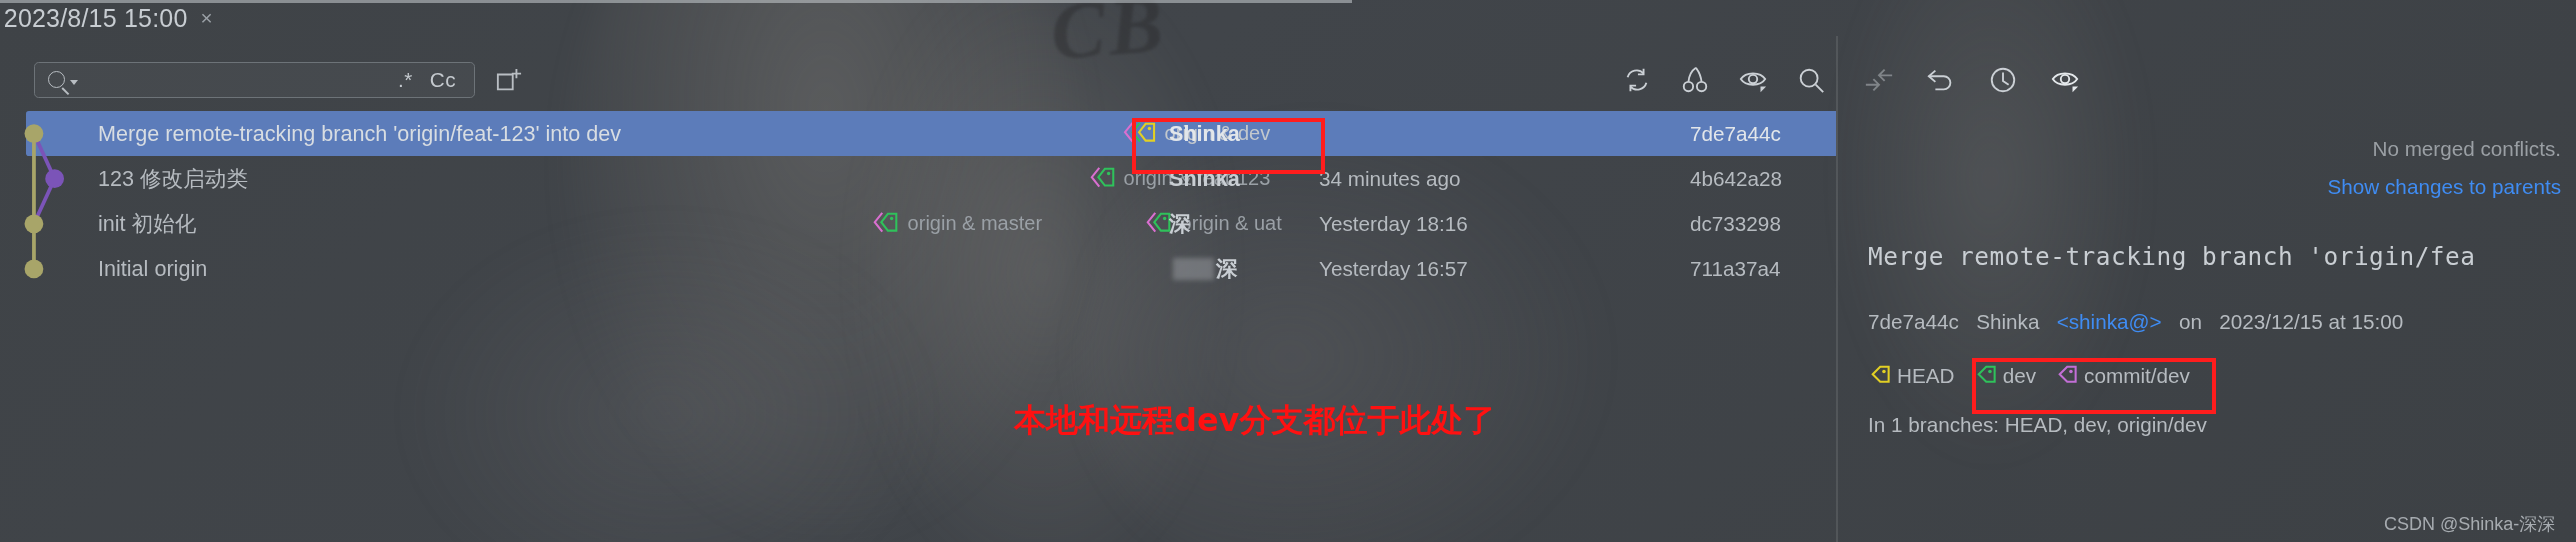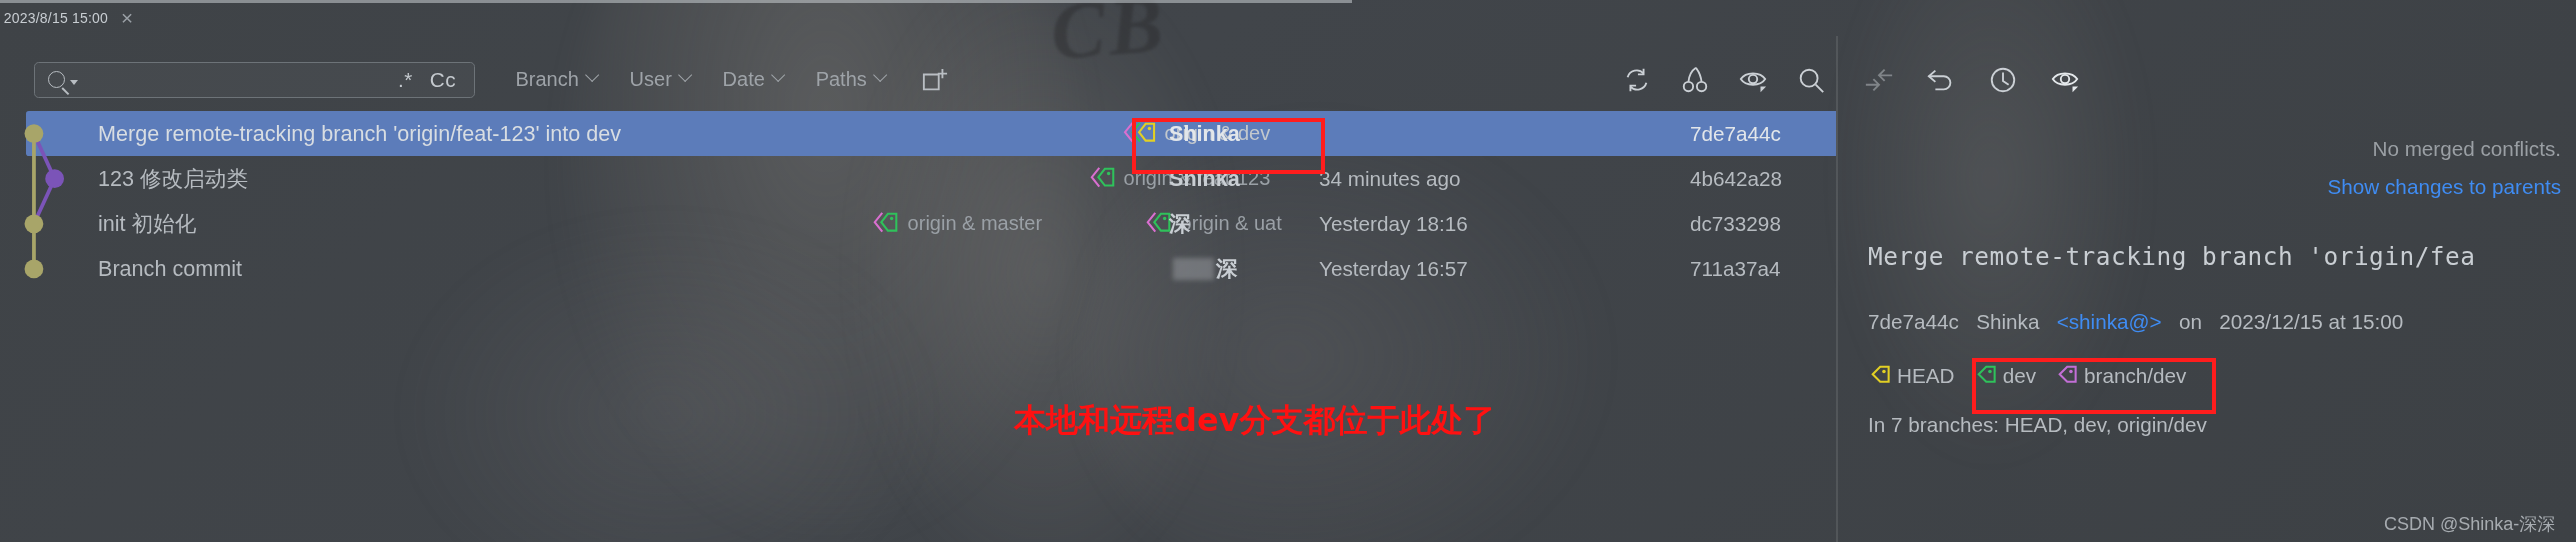--- a/index.html
+++ b/index.html
@@ -54,21 +54,21 @@
   
   .tabstrip {
     position: absolute; left: 0; top: 0; width: 1841px; height: 36px;
     z-index: 3;
     display: flex; align-items: center;
   }
   .tab {
     display: flex; align-items: center; gap: 13px;
     padding: 0 13px 0 3.8px; height: 36px;
   }
-  .tab-title { color: #c8cdd2; font-size: 14px; letter-spacing: 0.2px; }
+  .tab-title { color: #c8cdd2; font-size: 25px; letter-spacing: 0.2px; }
   .tab-close {
     color: #9aa0a6; font-size: 20.7px; line-height: 1; cursor: pointer;
     font-family: "Liberation Sans", sans-serif;
   }
   .tab-underline {
     position: absolute; left: 0; top: 0; width: 1352px; height: 2.8px;
     background: rgba(200,205,210,0.55);
   }
 
   
@@ -250,38 +250,20 @@
   <div class="toolbar">
 
     <div class="search-wrap">
       <span class="mag"></span>
       <span class="caret-sm"></span>
       <input class="search-input" type="text" placeholder="" style="">
       <span class="regex-btn">.*</span>
       <span class="case-btn">Cc</span>
     </div>
 
-    <div class="filters">
-      <div class="filter">
-        <span class="filter-label">Branch</span>
-        <span class="chev"></span>
-      </div>
-      <div class="filter">
-        <span class="filter-label">User</span>
-        <span class="chev"></span>
-      </div>
-      <div class="filter">
-        <span class="filter-label">Date</span>
-        <span class="chev"></span>
-      </div>
-      <div class="filter">
-        <span class="filter-label">Paths</span>
-        <span class="chev"></span>
-      </div>
-    </div>
 
     <div class="newtab-icon">
       <svg width="26" height="24.4" viewBox="0 0 28 26">
         <path d="M2 8 h16 v16 h-16 z" fill="none" stroke="#b9bec3" stroke-width="2"></path>
         <path d="M22 2 v10 M17 7 h10" stroke="#b9bec3" stroke-width="2" fill="none"></path>
       </svg>
     </div>
 
     <div class="right-icons">
       <span>
@@ -421,21 +403,21 @@
           <span class="reftext">origin &amp; uat</span>
         </span>
         <span class="col-author">深</span>
         <span class="col-date">Yesterday 18:16</span>
         <span class="col-hash">dc733298</span>
       </div>
     </div>
 
     <div class="row">
       <div class="rowcontent">
-        <span class="subject">Branch commit</span>
+        <span class="subject">Initial origin</span>
         <span class="col-author" style="left:1216px">
           <span class="blurred-author">
             <span class="blurbox"></span>
             <span>深</span>
           </span>
         </span>
         <span class="col-date">Yesterday 16:57</span>
         <span class="col-hash">711a37a4</span>
       </div>
     </div>
@@ -478,25 +460,25 @@
         </span>
         <span class="txt">dev</span>
       </span>
       <span class="ref-chip">
         <span>
           <svg width="24.4" height="22.5" viewBox="0 0 26 24">
             <path d="M22 4 h-9 l-8 8 l8 8 h9 z" fill="none" stroke="#c26fd6" stroke-width="2.2"></path>
             <circle cx="17" cy="9" r="1.9" fill="#c26fd6"></circle>
           </svg>
         </span>
-        <span class="txt">branch/dev</span>
-      </span>
-    </div>
-
-    <div class="branches-line">In 7 branches: HEAD, dev, origin/dev</div>
+        <span class="txt">commit/dev</span>
+      </span>
+    </div>
+
+    <div class="branches-line">In 1 branches: HEAD, dev, origin/dev</div>
   </div>
 
   <div class="redbox" style="left:1132px;top:118px;width:193px;height:56px"></div>
   <div class="redbox" style="left:1972px;top:358px;width:244px;height:56px"></div>
   <div class="annot-text" style="left:1014px;top:399px">本地和远程dev分支都位于此处了</div>
 
   <div class="watermark">CSDN @Shinka-深深</div>
 </div>
 
 

